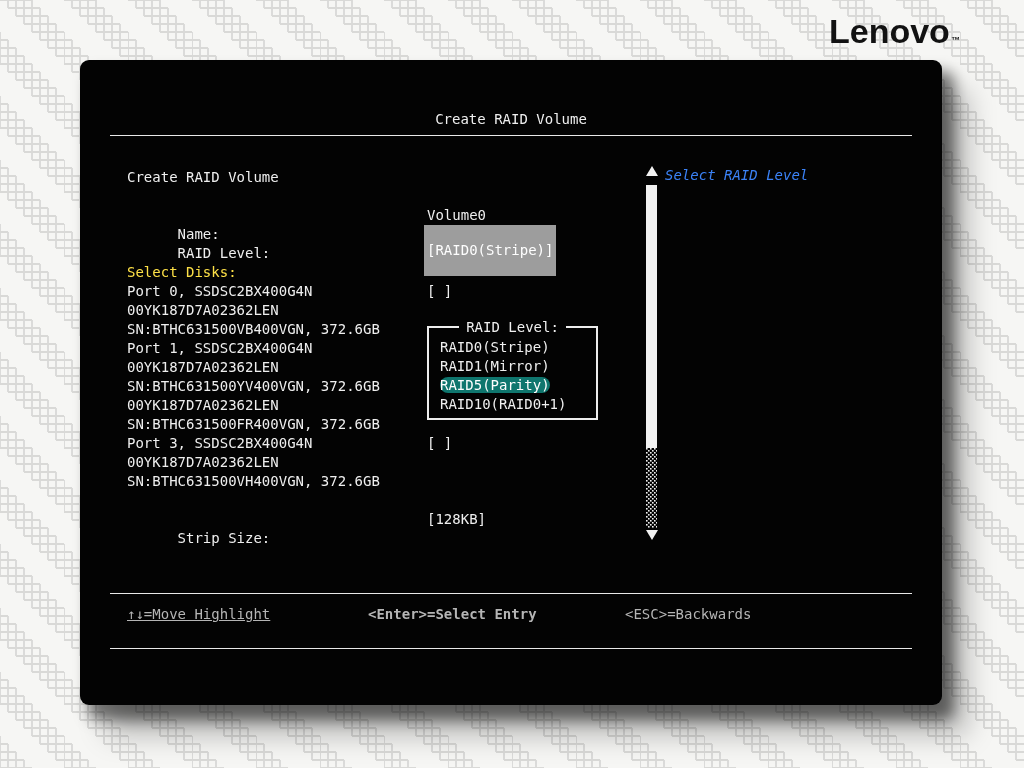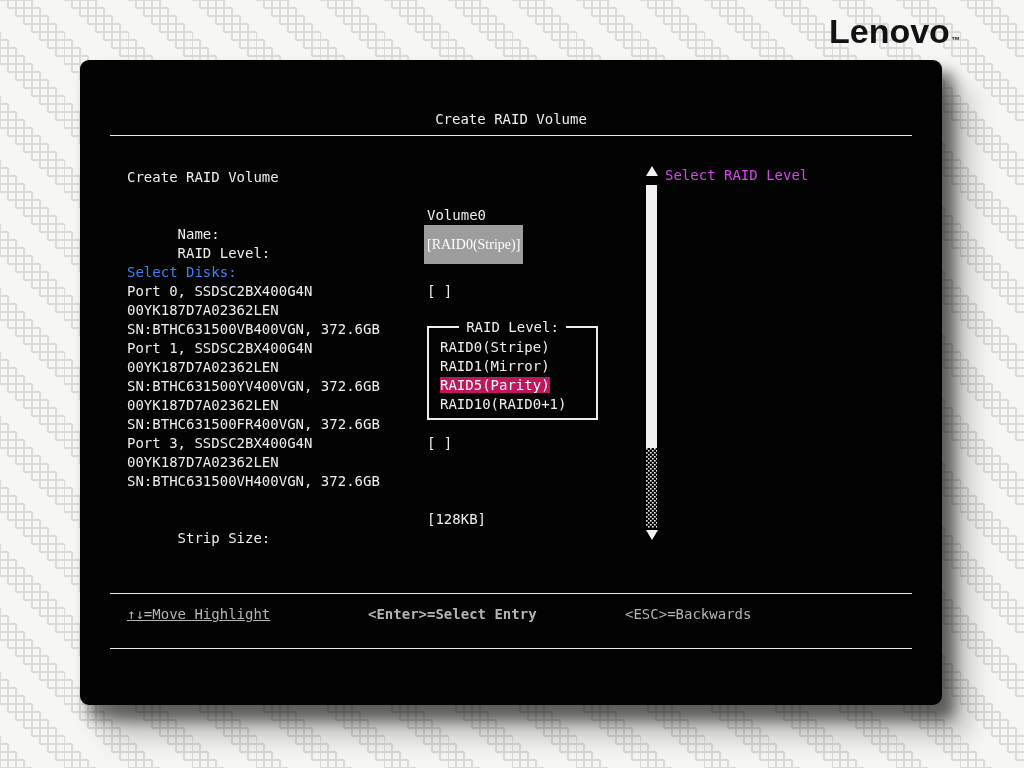--- a/index.html
+++ b/index.html
@@ -24,43 +24,43 @@
     color:#efefef;font-size:14px;
   }
   .title{position:absolute;top:51px;left:0;right:0;text-align:center;color:#efefef;}
   .hline{position:absolute;left:30px;width:802px;height:1px;background:#e8e8e8;}
   .hline.top{top:75px;}
   .hline.hint-top{top:533px;}
   .hline.hint-bottom{top:588px;}
   .content{position:absolute;left:47px;top:108px;z-index:3;}
   .line{position:relative;height:19px;line-height:19px;white-space:pre;min-width:530px;}
   .val{position:absolute;left:300px;top:0;text-align:right;}
-  .dim{color:#3b82f6;}
-  .chip{background:#9d9d9d;color:#fefefe;padding:10px 3px;margin-left:-3px;font-family:Liberation Serif, serif;}
+  .dim{color:#fde047;}
+  .chip{background:#9d9d9d;color:#fefefe;padding:16px 3px;margin-left:-3px;}
   
   .popup{
     position:absolute;left:347px;top:266px;width:171px;height:94px;z-index:6;
     border:2px solid #ededed;background:#030303;box-sizing:border-box;
   }
   .popup .legend{position:absolute;top:-10px;left:0;right:0;text-align:center;line-height:19px;}
   .popup .legend span{background:#030303;padding:0 7px;color:#efefef;}
   .popup .opts{padding:10px 0 0 11px;}
   .opt{height:19px;line-height:19px;white-space:pre;color:#efefef;}
-  .opt .sel{background:#be185d;color:#fefefe;}
+  .opt .sel{background:#0f766e;color:#fefefe;border-radius:8px;}
   
   .scrollbar{position:absolute;left:565px;top:106px;width:13px;height:380px;z-index:4;}
   .arrow-up{position:absolute;left:1px;top:0;width:0;height:0;
     border-left:6px solid transparent;border-right:6px solid transparent;
     border-bottom:10px solid #f2f2f2;}
   .thumb{position:absolute;left:1px;top:19px;width:11px;height:263px;background:#f2f2f2;}
   .dots{position:absolute;left:1px;top:282px;}
   .arrow-down{position:absolute;left:1px;top:364px;width:0;height:0;
     border-left:6px solid transparent;border-right:6px solid transparent;
     border-top:10px solid #f2f2f2;}
-  .help{position:absolute;left:585px;top:106px;height:19px;line-height:19px;color:#d946ef;z-index:4;white-space:pre;}
+  .help{position:absolute;left:585px;top:106px;height:19px;line-height:19px;color:#3b82f6;z-index:4;white-space:pre;font-style:italic;}
   
   .hint{position:absolute;top:545px;height:19px;line-height:19px;color:#b5b5b5;white-space:pre;z-index:3;}
   .hint.h0{left:47px;text-decoration:underline;}
   .hint.h1{left:288px;font-weight:bold;}
   .hint.h2{left:545px;}
 </style>
 </head>
 <body>
 
 <div class="bg">

